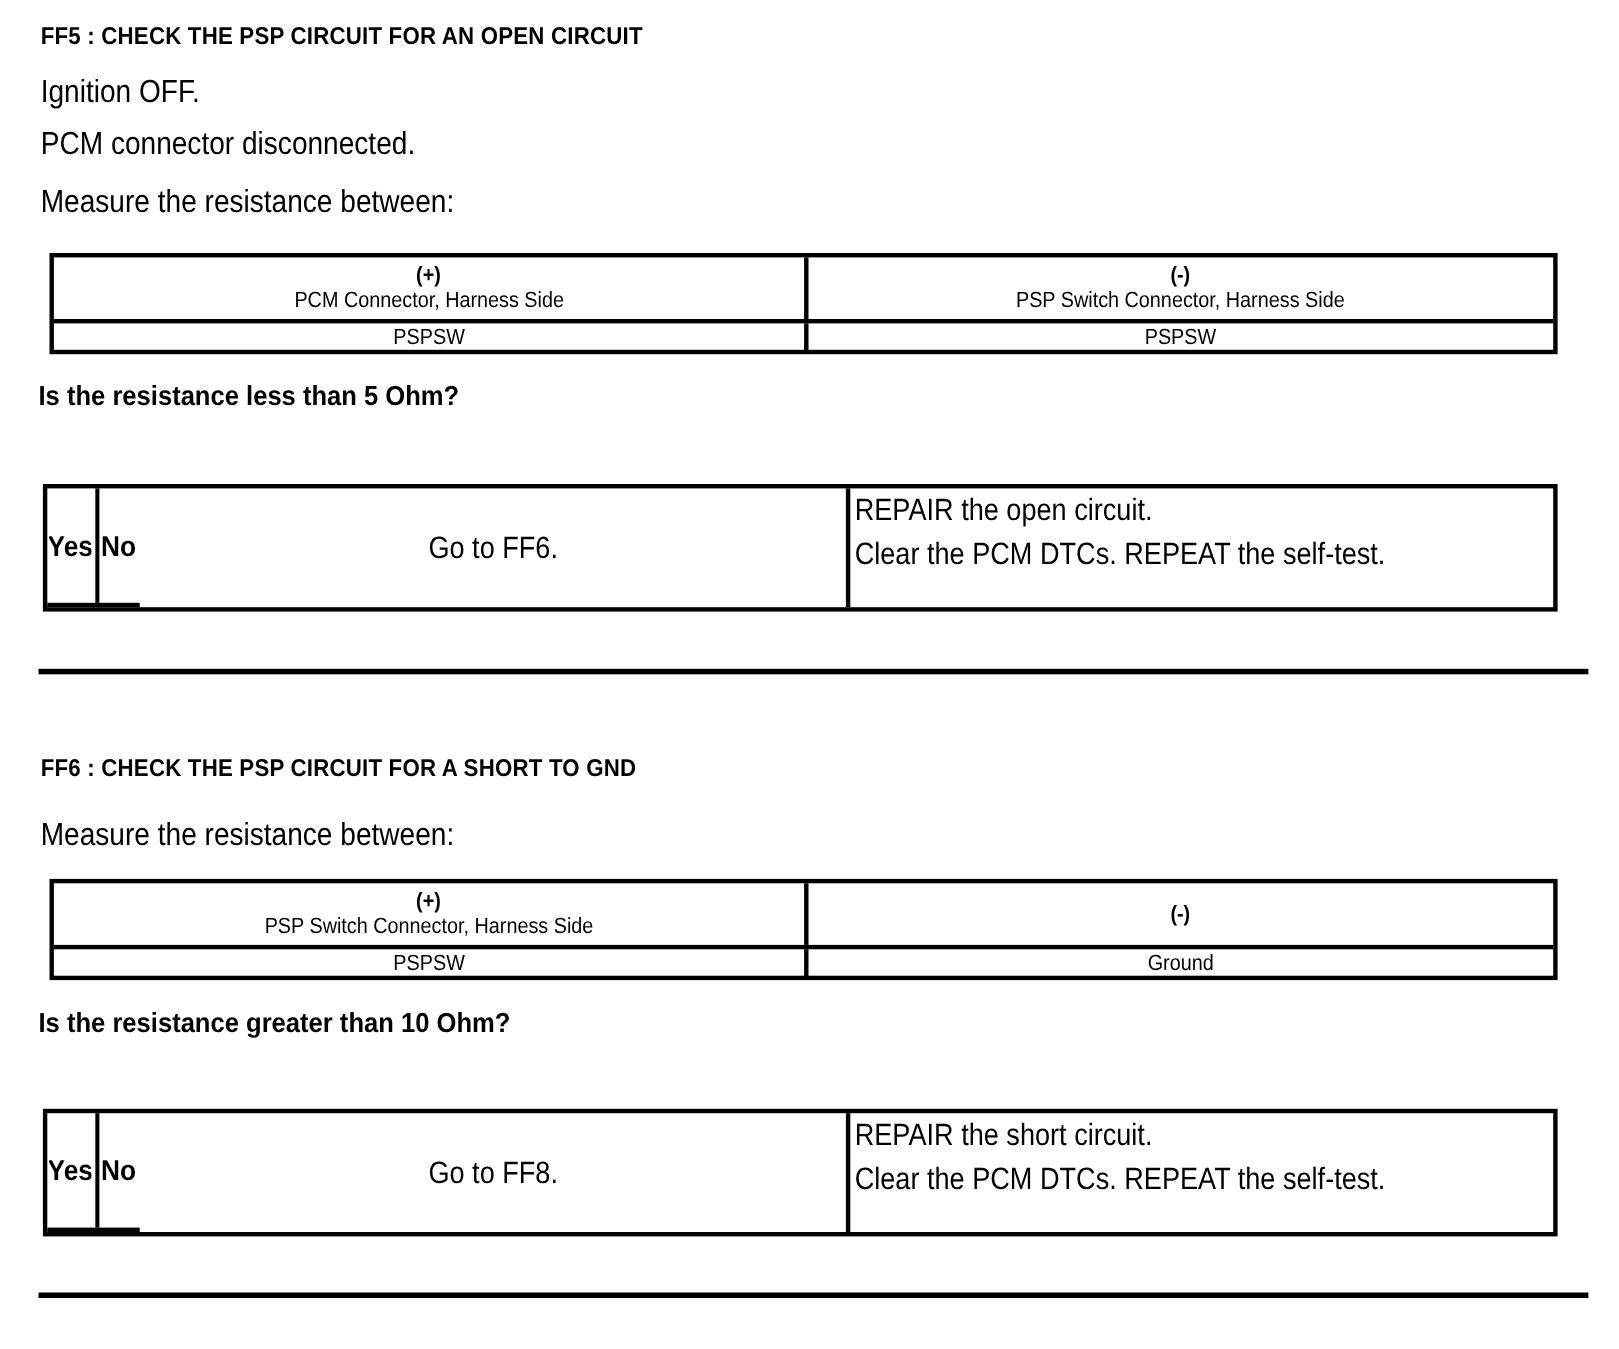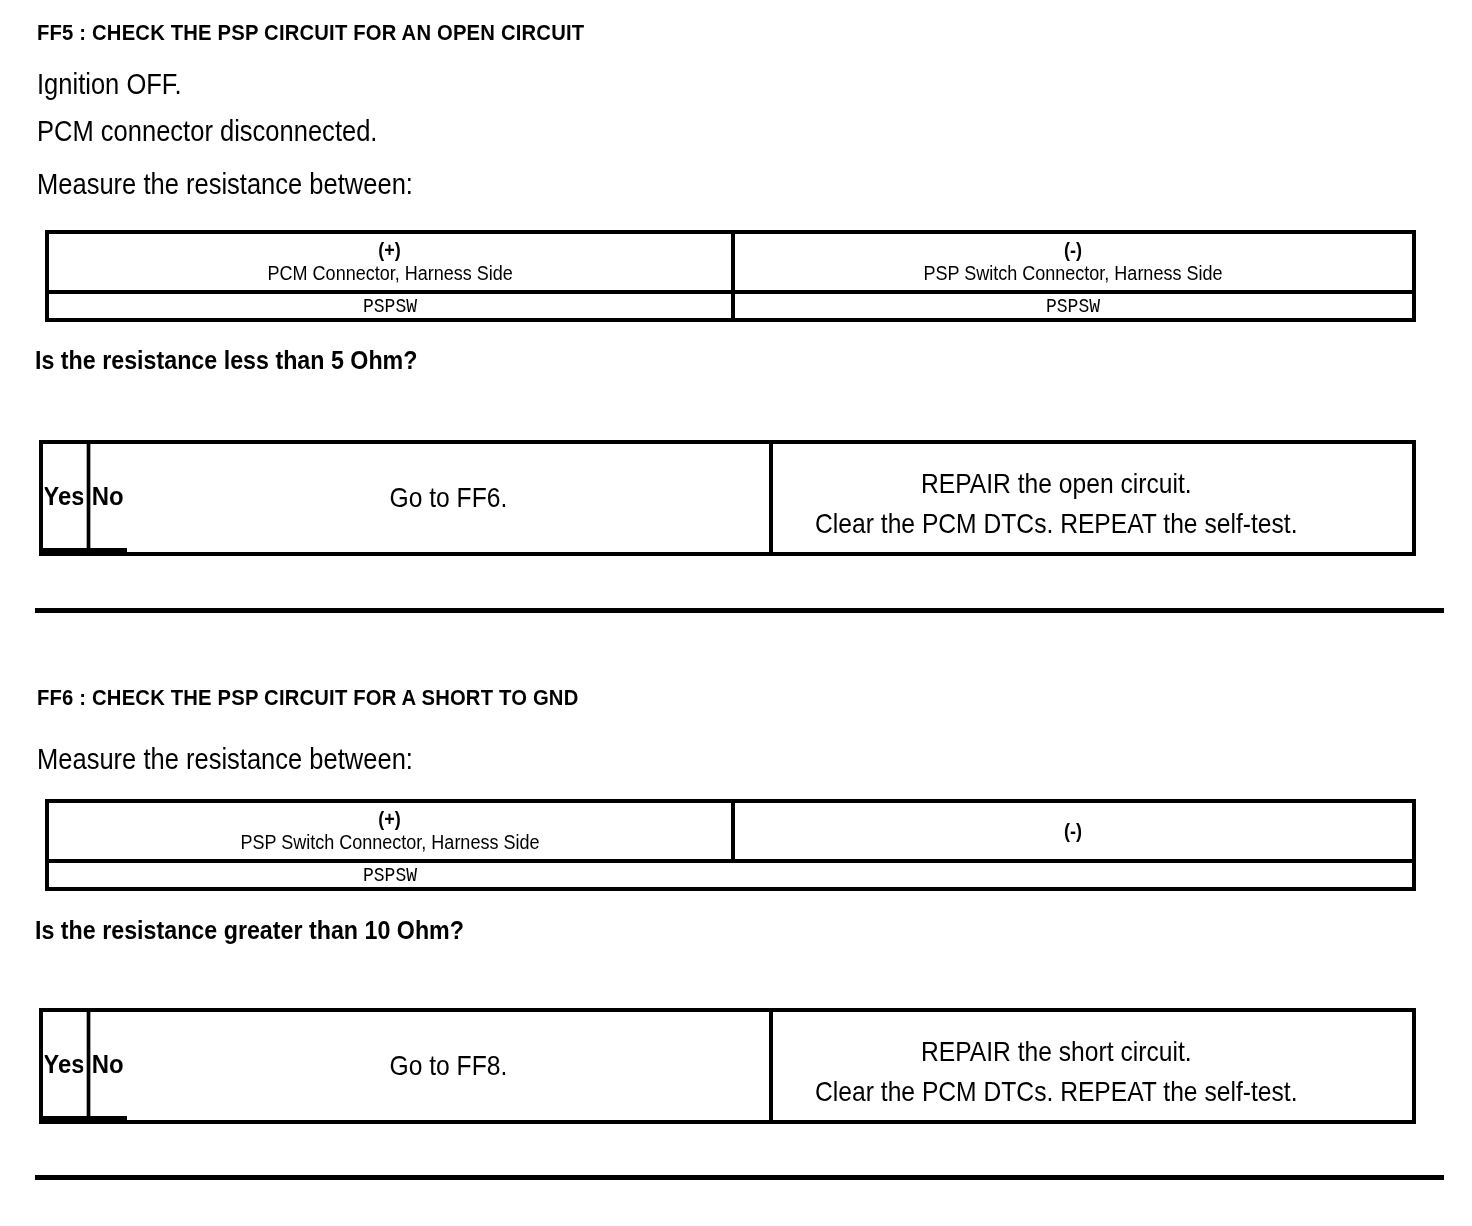--- a/index.html
+++ b/index.html
@@ -71,21 +71,20 @@
   }
   .meas-row {
     display: flex;
     flex-direction: row;
     width: 100%;
   }
   .meas-row.top { flex: 0 0 56px; }
   .meas-row.bottom {
     flex: 0 0 26px;
     border-top: 4px solid #000000;
-    font-family: Liberation Mono, monospace;
   }
   .meas-cell {
     flex: 0 0 50%;
     box-sizing: border-box;
     display: flex;
     flex-direction: column;
     align-items: center;
     justify-content: center;
     overflow: hidden;
   }
@@ -150,22 +149,22 @@
     transform: scaleX(0.92);
   }
   .yn-body .yn-cell.yes-answer {
     font-size: 28px;
     font-weight: normal;
     transform: scaleX(0.88);
   }
   .yn-body .yn-cell.no-answer {
     display: block;
     padding-left: 4px;
-    padding-top: 20px;
-    text-align: center;
+    padding-top: 0;
+    text-align: left;
   }
   .no-answer .no-line {
     font-size: 28px;
     font-weight: normal;
     transform: scaleX(0.88);
     transform-origin: left top;
     line-height: 1.42;
     white-space: nowrap;
     display: block;
   }
@@ -234,20 +233,23 @@
       </div>
       <div class="meas-cell right-col">
         <span class="sign">(-)</span>
         <span class="desc"></span>
       </div>
     </div>
     <div class="meas-row bottom">
       <div class="meas-cell left-col">
         <span class="value">PSPSW</span>
       </div>
+      <div class="meas-cell right-col">
+        <span class="value">Ground</span>
+      </div>
     </div>
   </div>
 
   <div class="question" style="left:31px; top:918px;">Is the resistance greater than 10 Ohm?</div>
 
   <div class="yn-table" style="left:35px; top:1008px; width:1377px; height:116px;">
     <div class="yn-head">
       <div class="yn-cell left-col">Yes</div>
       <div class="yn-cell right-col">No</div>
     </div>

